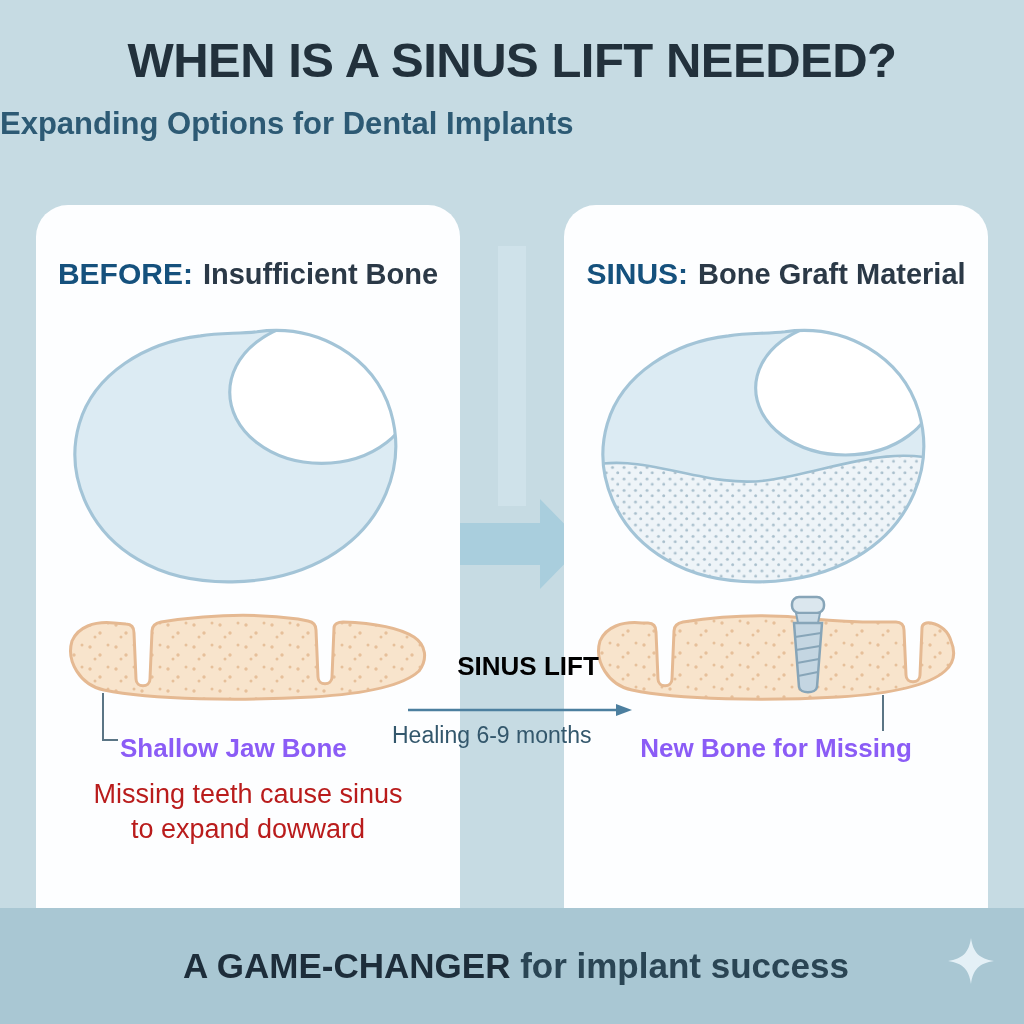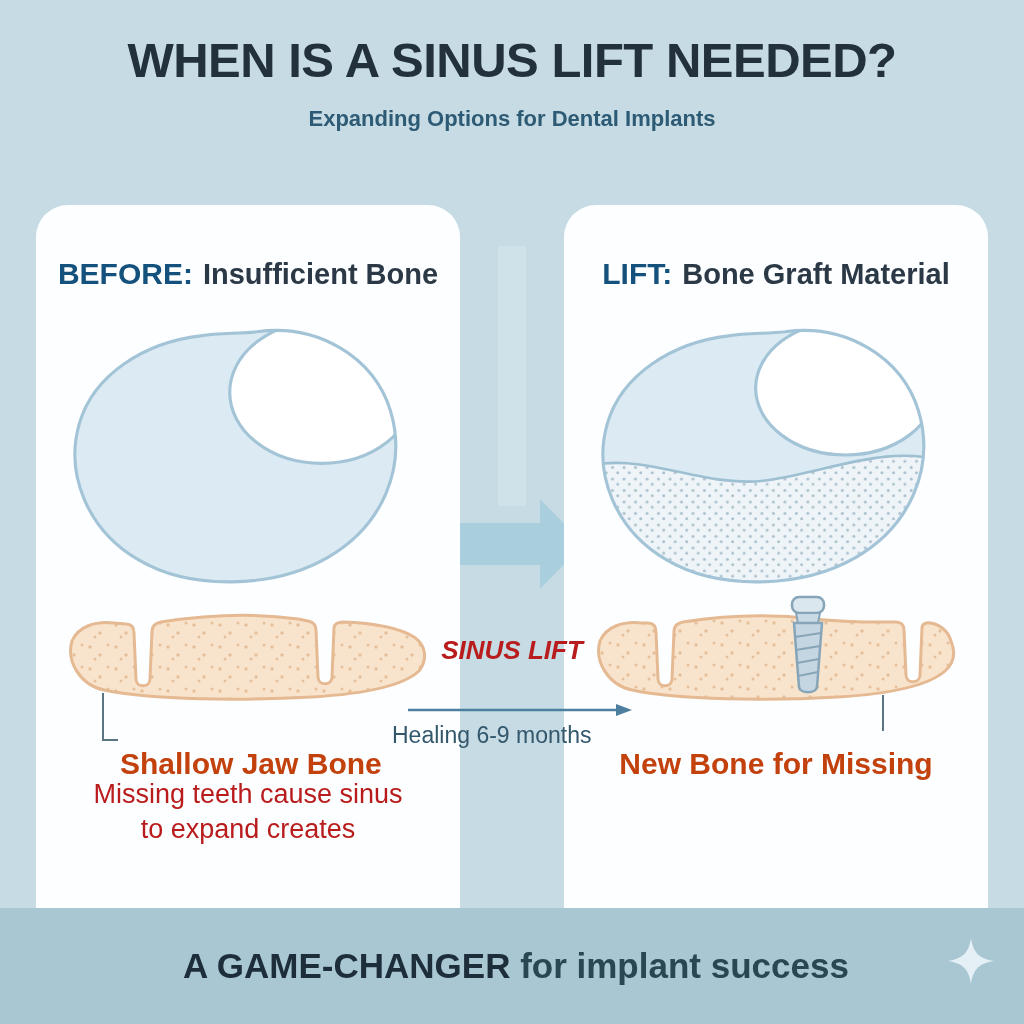--- a/index.html
+++ b/index.html
@@ -1,47 +1,47 @@
 <!DOCTYPE html>
 <html><head>
 <meta charset="utf-8">
 <style>
   html,body{margin:0;padding:0;background:#c6dbe3;}
   .page{position:relative;width:1024px;height:1024px;background:#c6dbe3;
         font-family:"Liberation Sans",sans-serif;overflow:hidden;}
 
   .title{position:absolute;top:32px;left:0;width:100%;text-align:center;margin:0;
          font-size:49px;font-weight:800;color:#22313c;letter-spacing:-0.5px;}
-  .subtitle{position:absolute;top:106px;left:0;width:100%;text-align:center;margin:0;
-            font-size:22px;font-weight:700;color:#2d5a74;}
+  .subtitle{position:absolute;top:106px;left:0;width:100%;margin:0;
+            font-size:31px;font-weight:700;color:#2d5a74;}
 
   .card{position:absolute;top:205px;width:424px;height:748px;background:#fdfeff;border-radius:32px;}
   .card.before{left:36px;} .card.after{left:564px;}
 
   .card-heading{position:absolute;top:52px;left:0;width:100%;text-align:center;
                 font-size:29px;color:#2b3947;font-weight:600;white-space:nowrap;}
   .card-heading .label{font-weight:800;color:#15517d;font-size:30px;margin-right:10px;}
 
   .sinus-svg{position:absolute;left:22px;top:110px;width:356px;height:282px;}
   .jaw-svg{position:absolute;left:24px;top:390px;width:372px;height:122px;}
 
-  .callout{position:absolute;top:542px;left:0;width:100%;text-align:center;
-           font-size:30px;font-weight:600;color:#c2410c;}
+  .callout{position:absolute;top:528px;left:0;width:100%;text-align:center;
+           font-size:26px;font-weight:600;color:#8b5cf6;}
   .before .callout{text-align:left;left:84px;width:auto;}
   .connector-before{position:absolute;left:66px;top:488px;width:14px;height:46px;
                     border-left:2px solid #5b7585;border-bottom:2px solid #5b7585;}
   .connector-after{position:absolute;left:318px;top:490px;width:2px;height:36px;background:#5b7585;}
 
   .desc{position:absolute;top:572px;left:20px;width:384px;text-align:center;margin:0;
         font-size:27px;font-weight:500;color:#b91c1c;line-height:1.3;}
 
   .divider{position:absolute;left:498px;top:246px;width:28px;height:260px;background:#cfe2ea;}
   .big-arrow{position:absolute;left:452px;top:497px;width:134px;height:94px;}
-  .procedure{position:absolute;left:412px;top:634px;width:200px;text-align:center;margin:0;
-             font-size:26px;font-weight:800;color:#b91c1c;line-height:1.25;font-style:italic;}
+  .procedure{position:absolute;left:412px;top:634px;width:200px;text-align:center;margin:16px;
+             font-size:26px;font-weight:800;color:#000000;line-height:1.25;}
   .thin-arrow{position:absolute;left:406px;top:702px;width:226px;height:16px;}
   .healing{position:absolute;left:392px;top:722px;width:240px;text-align:left;margin:0;
            font-size:23px;font-weight:500;color:#33576c;}
 
   .footer-band{position:absolute;left:0;top:908px;width:1024px;height:116px;background:#a9c7d3;}
   .footer-text{position:absolute;top:34px;left:0;width:100%;text-align:center;margin:4px;
                font-size:35px;color:#2a4554;font-weight:600;}
   .footer-text .hl{font-weight:800;color:#1d2d3a;}
   .sparkle{position:absolute;right:28px;top:28px;width:50px;height:50px;}
 </style>
@@ -88,27 +88,27 @@
       <path d="M 12 44 C 18 30,34 24,54 26 L 66 27 C 71 27,74 30,74 36 L 76 82 C 76 91,90 91,90 82 L 92 34 C 92 29,96 26,101 25 C 146 18,196 16,238 22 L 248 24 C 253 25,256 28,256 33 L 258 80 C 258 89,272 89,272 80 L 274 31 C 274 27,278 25,283 25 C 312 26,338 30,354 40 C 366 48,368 62,359 74 C 342 90,302 97,252 100 C 182 104,92 103,44 93 C 20 88,6 64,12 44 Z" fill="#f8e4cc"></path>
       <path d="M 12 44 C 18 30,34 24,54 26 L 66 27 C 71 27,74 30,74 36 L 76 82 C 76 91,90 91,90 82 L 92 34 C 92 29,96 26,101 25 C 146 18,196 16,238 22 L 248 24 C 253 25,256 28,256 33 L 258 80 C 258 89,272 89,272 80 L 274 31 C 274 27,278 25,283 25 C 312 26,338 30,354 40 C 366 48,368 62,359 74 C 342 90,302 97,252 100 C 182 104,92 103,44 93 C 20 88,6 64,12 44 Z" fill="url(#boneDotsL)"></path>
       <path d="M 12 44 C 18 30,34 24,54 26 L 66 27 C 71 27,74 30,74 36 L 76 82 C 76 91,90 91,90 82 L 92 34 C 92 29,96 26,101 25 C 146 18,196 16,238 22 L 248 24 C 253 25,256 28,256 33 L 258 80 C 258 89,272 89,272 80 L 274 31 C 274 27,278 25,283 25 C 312 26,338 30,354 40 C 366 48,368 62,359 74 C 342 90,302 97,252 100 C 182 104,92 103,44 93 C 20 88,6 64,12 44 Z" fill="none" stroke="#e5b992" stroke-width="3"></path>
     </svg>
 
     <div class="connector-before"></div>
     <div class="callout">Shallow Jaw Bone</div>
 
     <p class="desc">
       <span>Missing teeth cause sinus</span><br>
-      <span>to expand creates</span>
+      <span>to expand dowward</span>
     </p>
   </section>
 
   <section class="card after">
     <div class="card-heading">
-      <span class="label">LIFT:</span><span>Bone Graft Material</span>
+      <span class="label">SINUS:</span><span>Bone Graft Material</span>
     </div>
 
     <svg class="sinus-svg" viewBox="0 0 340 270">
       <defs>
         <clipPath id="sinusClipR">
           <path d="M 190 16 C 248 8,302 40,318 92 C 334 146,310 202,258 232 C 206 262,126 264,76 234 C 28 206,6 152,20 104 C 34 56,84 26,136 20 C 154 17,172 18,190 16 Z"></path>
         </clipPath>
         <pattern id="graftDots" width="11" height="11" patternUnits="userSpaceOnUse">
           <circle cx="3" cy="3" r="1.4" fill="#a9bfcc"></circle>
             <circle cx="8" cy="8" r="1.4" fill="#a9bfcc"></circle>

